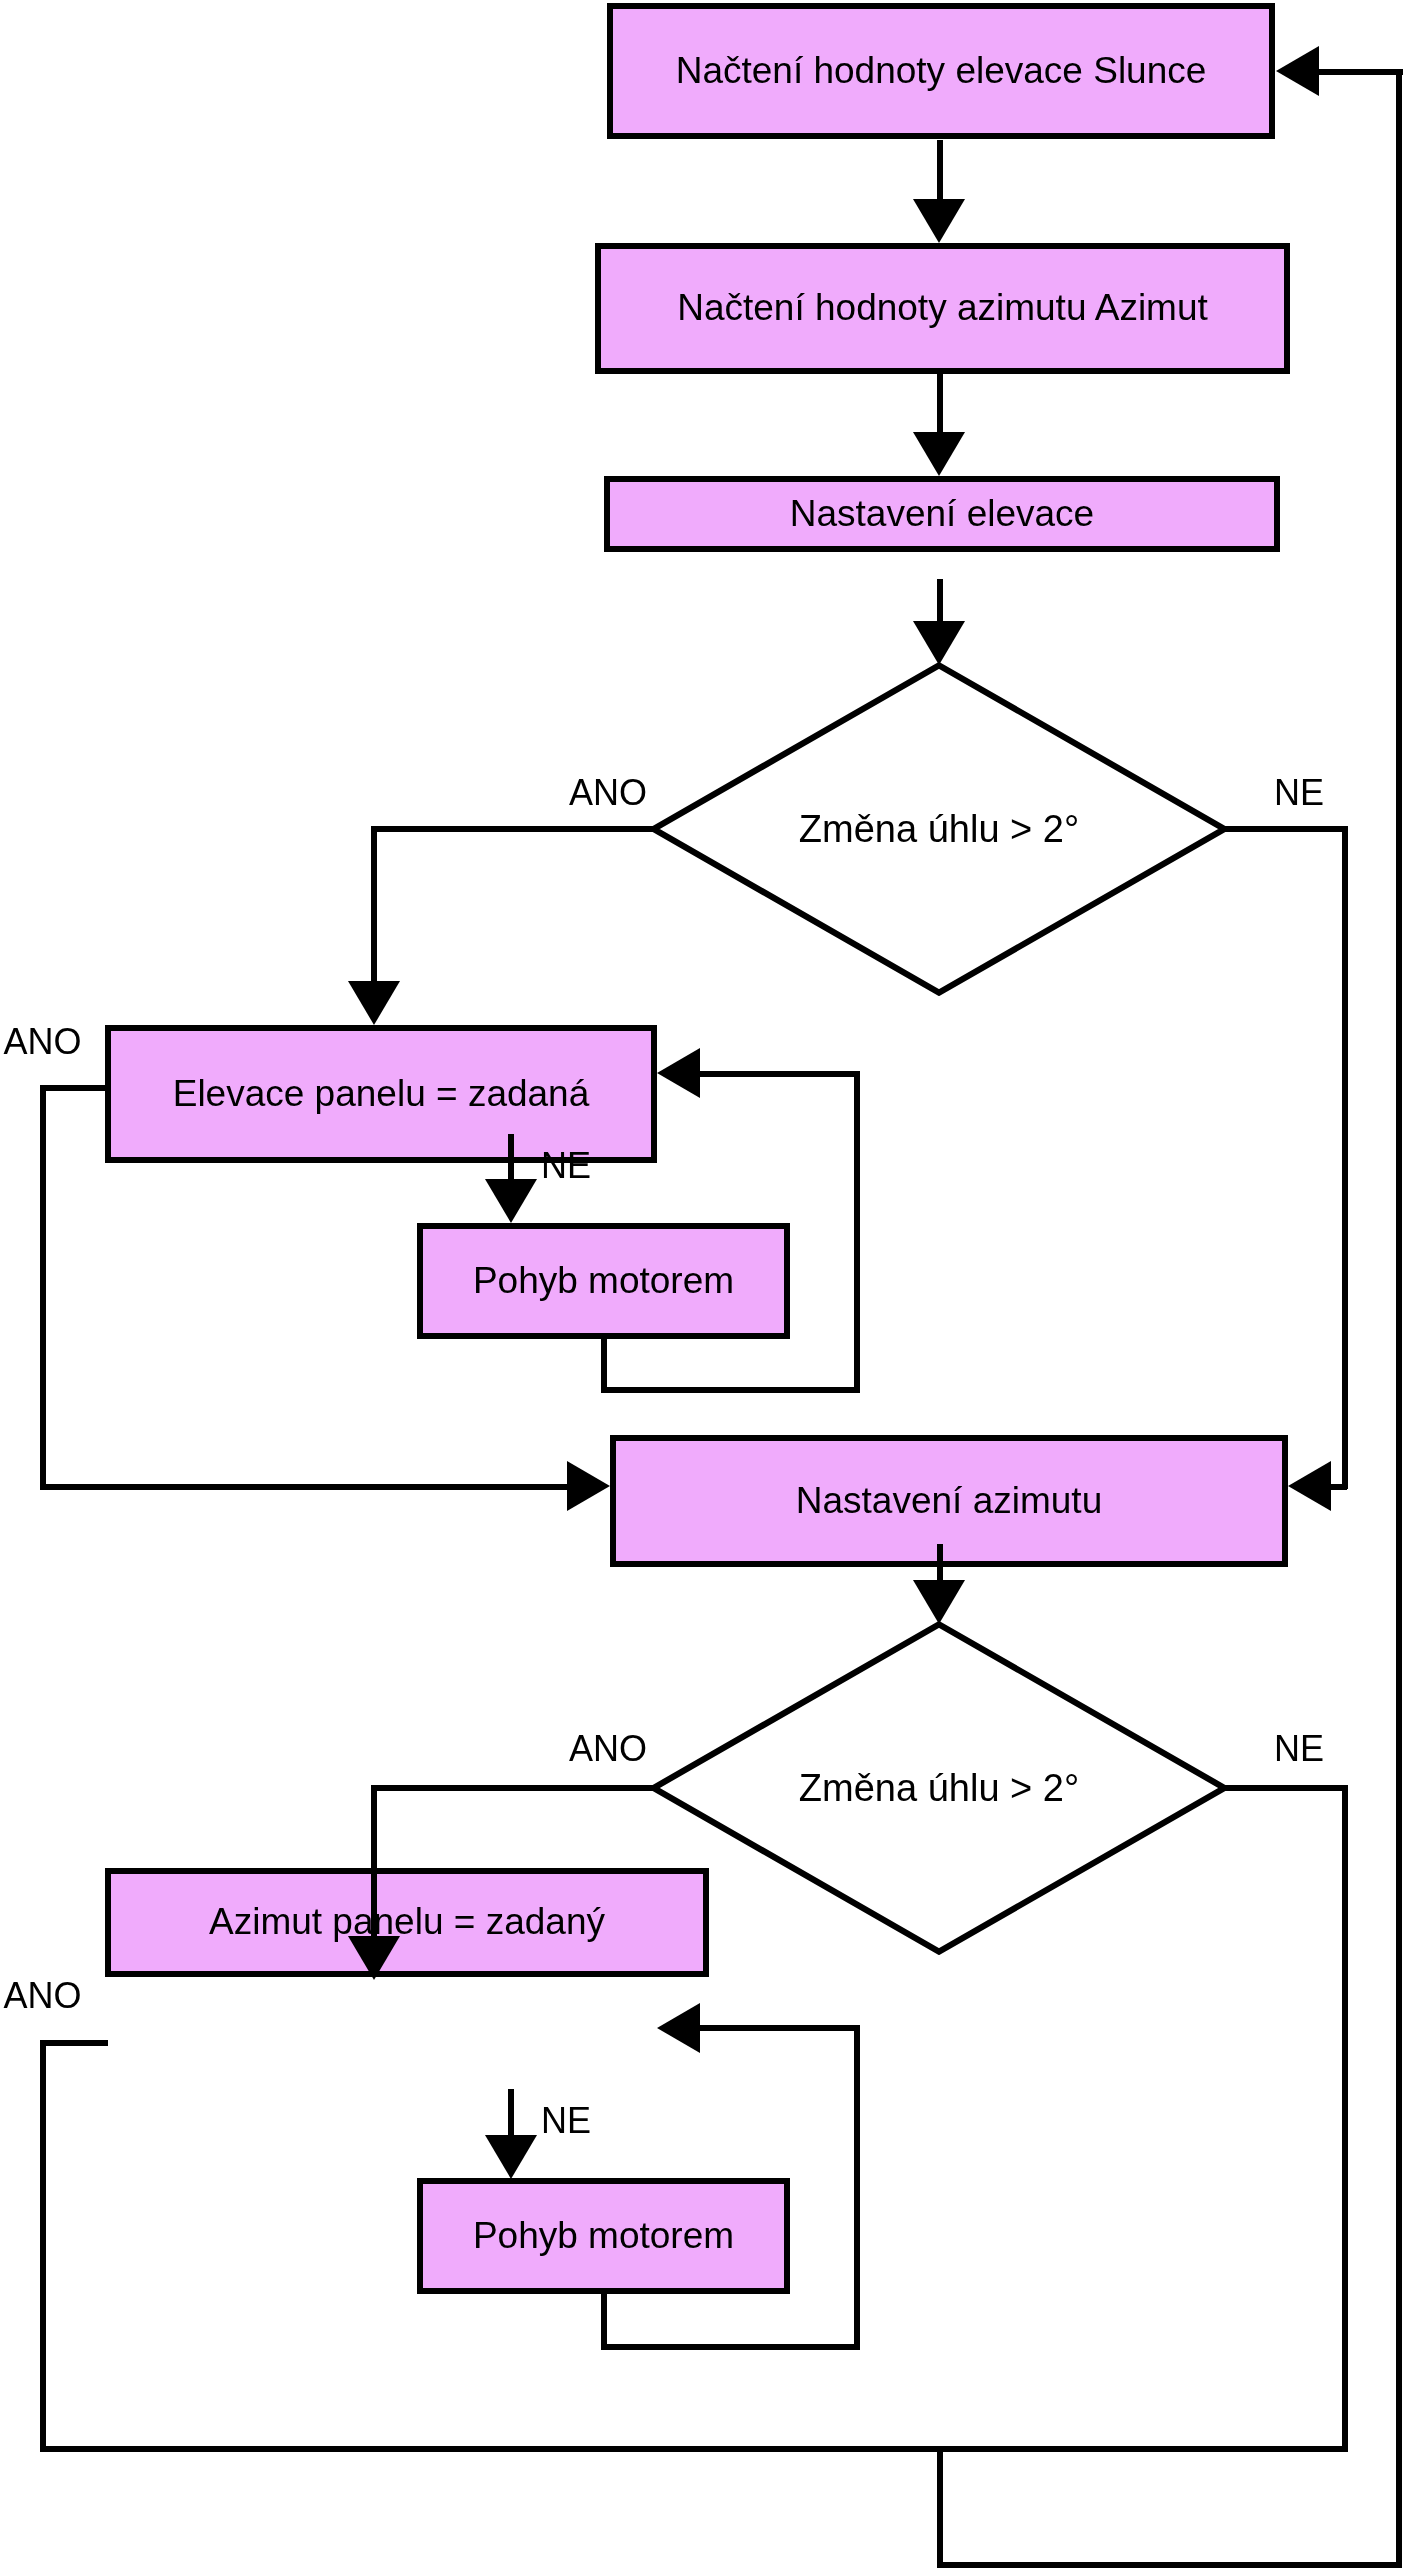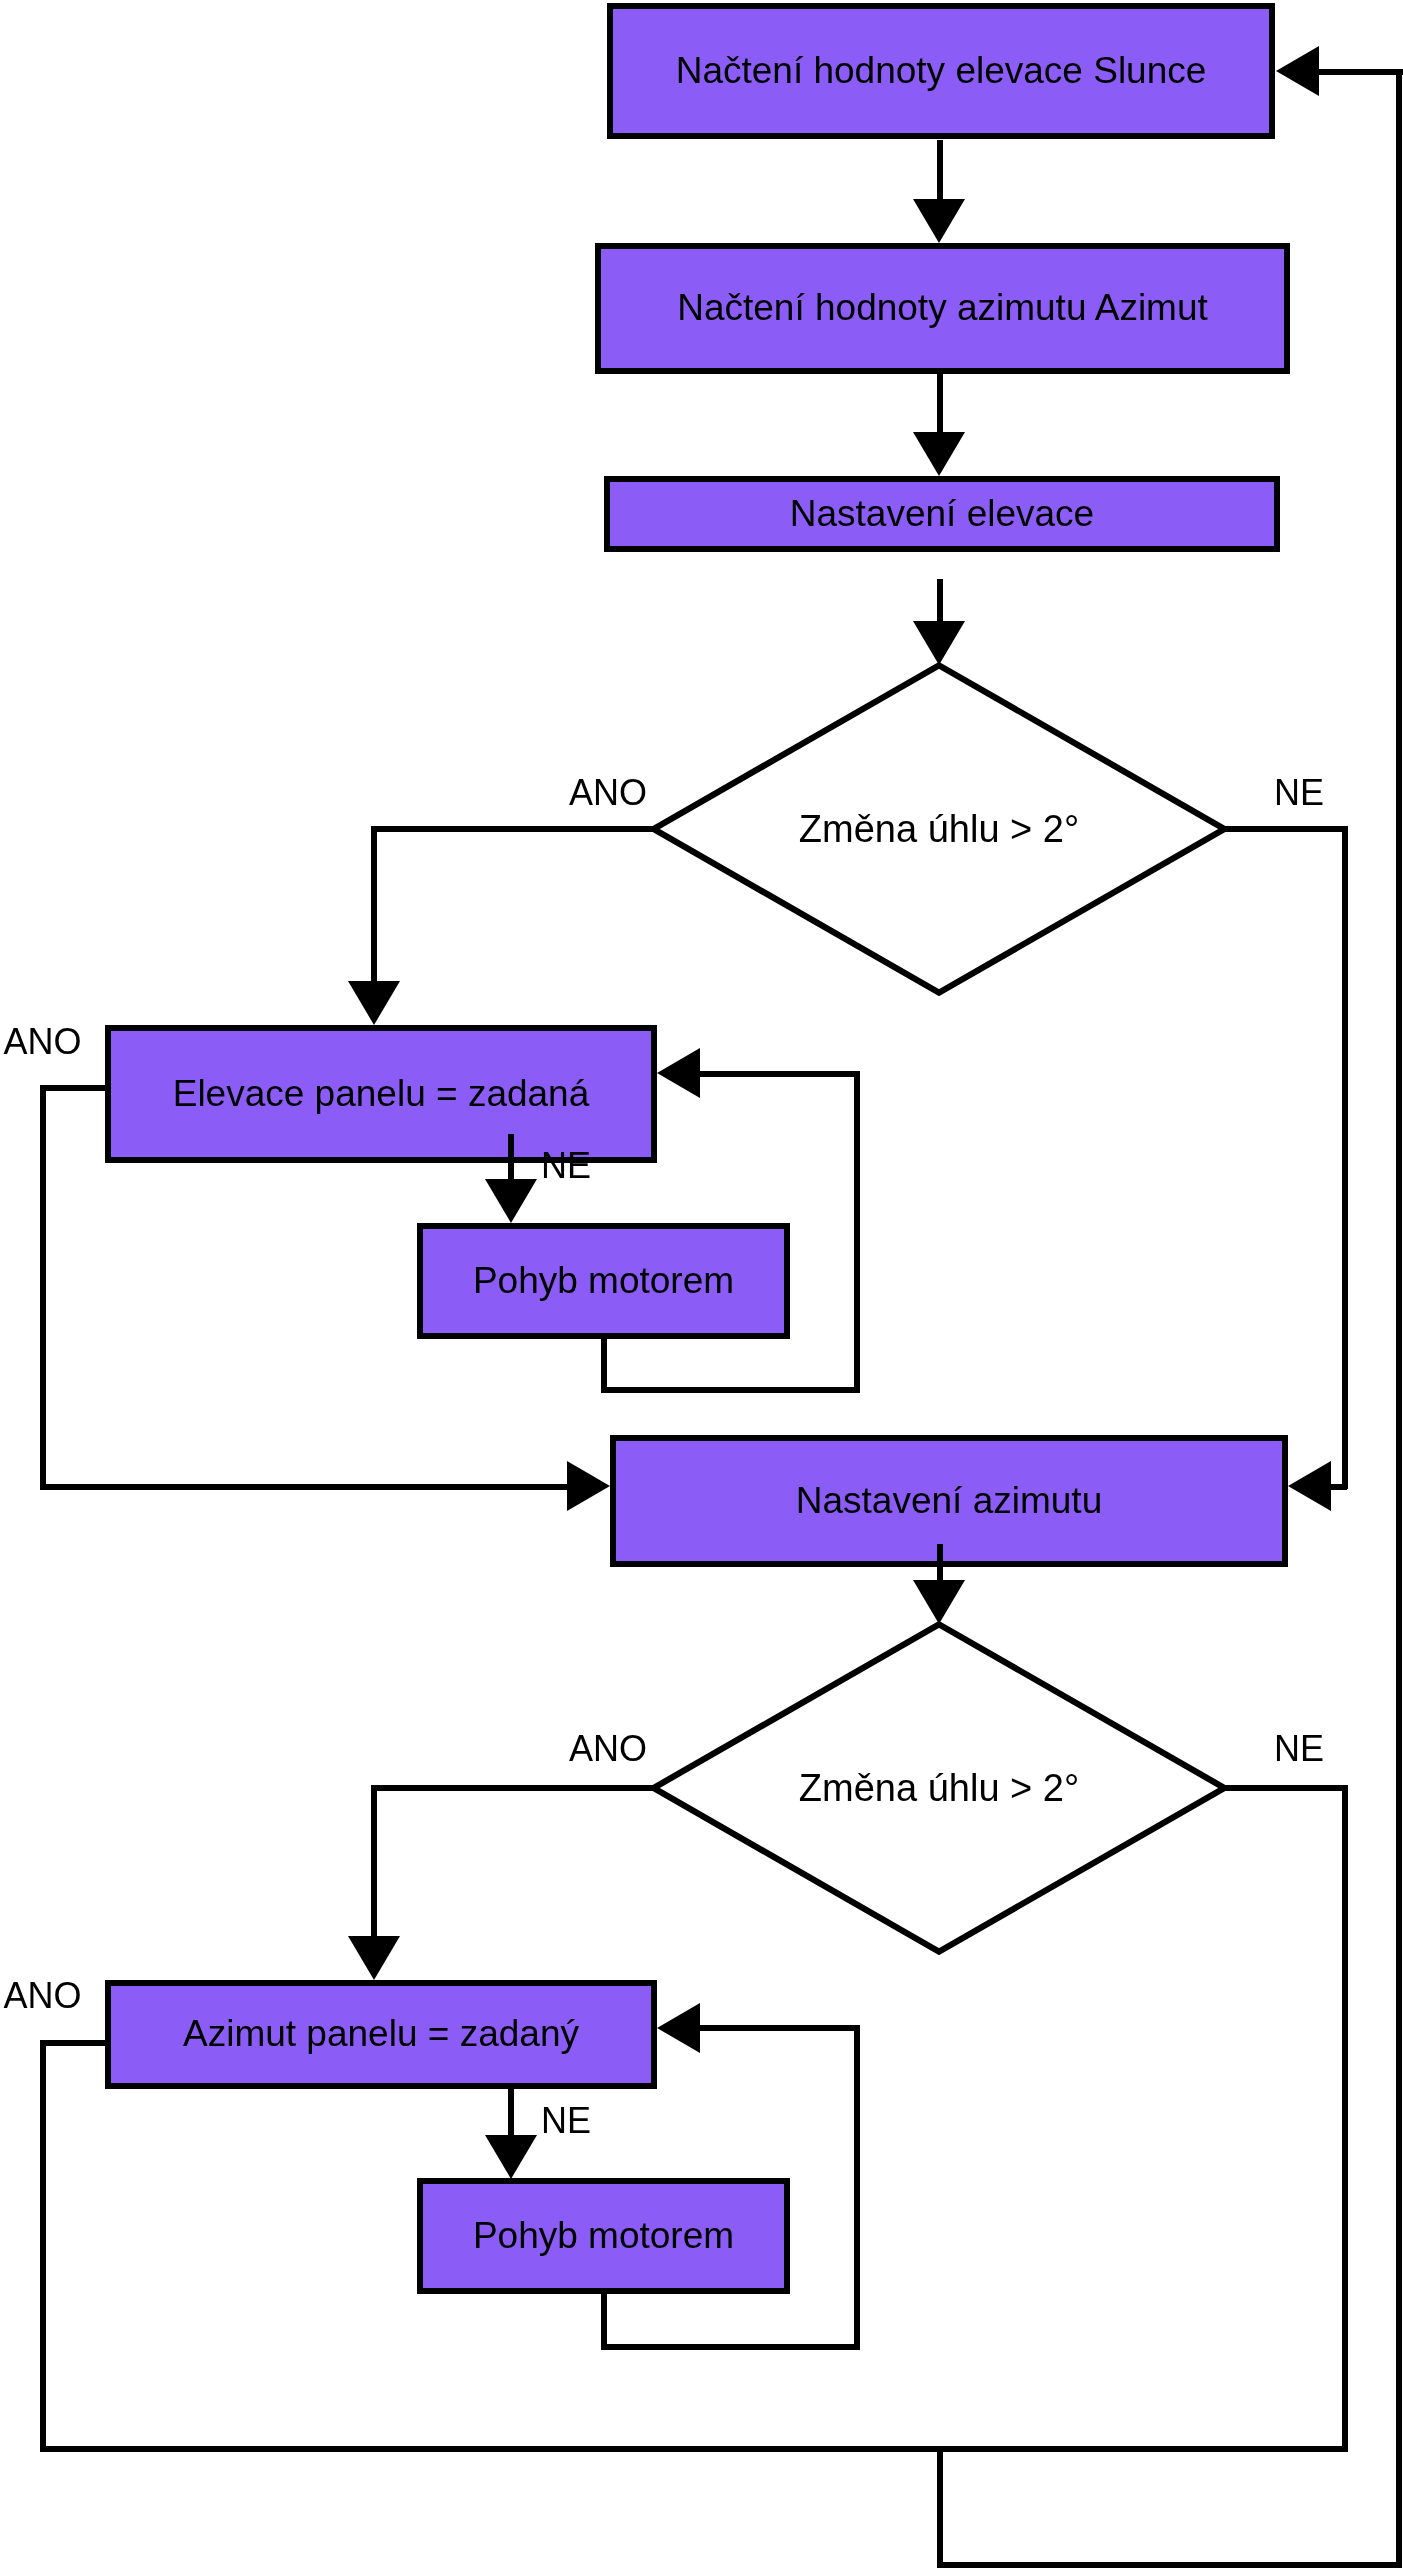--- a/index.html
+++ b/index.html
@@ -6,21 +6,21 @@
   #canvas {
     position: relative;
     width: 1403px;
     height: 2576px;
     background: #ffffff;
     font-family: "Liberation Sans", "DejaVu Sans", sans-serif;
     color: #000;
   }
   .box {
     position: absolute;
-    background: #8b5cf6;
+    background: #f0abfc;
     border: 6.8px solid #000000;
     box-sizing: border-box;
     display: flex;
     align-items: center;
     justify-content: center;
     text-align: center;
     font-size: 37px;
     line-height: 1.1;
     white-space: nowrap;
   }
@@ -76,21 +76,21 @@
   </div>
   <div class="box" style="left:105px;  top:1025px; width:552px; height:138px;">
     <span>Elevace panelu = zadaná</span>
   </div>
   <div class="box" style="left:417px;  top:1223px; width:373px; height:116px;">
     <span>Pohyb motorem</span>
   </div>
   <div class="box" style="left:610px; top:1435px; width:678px; height:132px;">
     <span>Nastavení azimutu</span>
   </div>
-  <div class="box" style="left:105px;  top:1980px; width:552px; height:109px;">
+  <div class="box" style="left:105px;  top:1868px; width:604px; height:109px;">
     <span>Azimut panelu = zadaný</span>
   </div>
   <div class="box" style="left:417px;  top:2178px; width:373px; height:116px;">
     <span>Pohyb motorem</span>
   </div>
 
   <svg class="diamond-svg" style="left:650px; top:662px;" width="578" height="334" viewBox="0 0 1024 592">
     <polygon points="512,6 1018,296 512,586 6,296" fill="#ffffff" stroke="#000000" stroke-width="11"></polygon>
   </svg>
   <div class="diamond-text" style="left:650px; top:662px; width:578px; height:334px;">Změna úhlu &gt; 2°</div>

